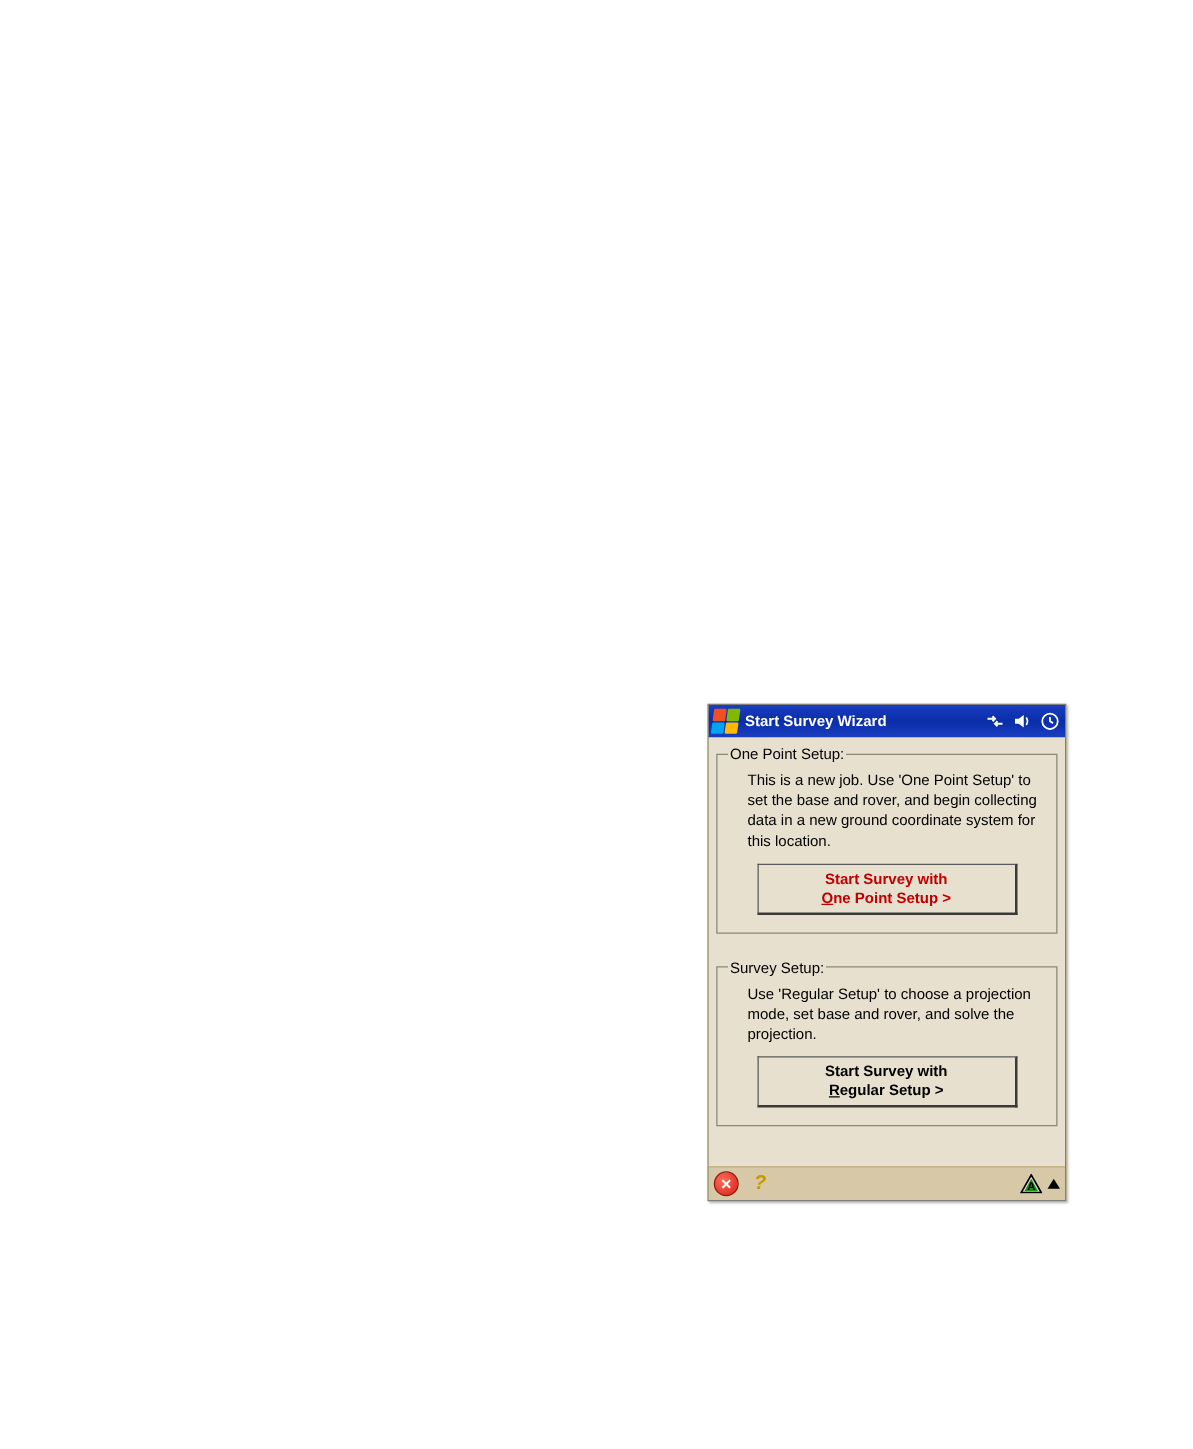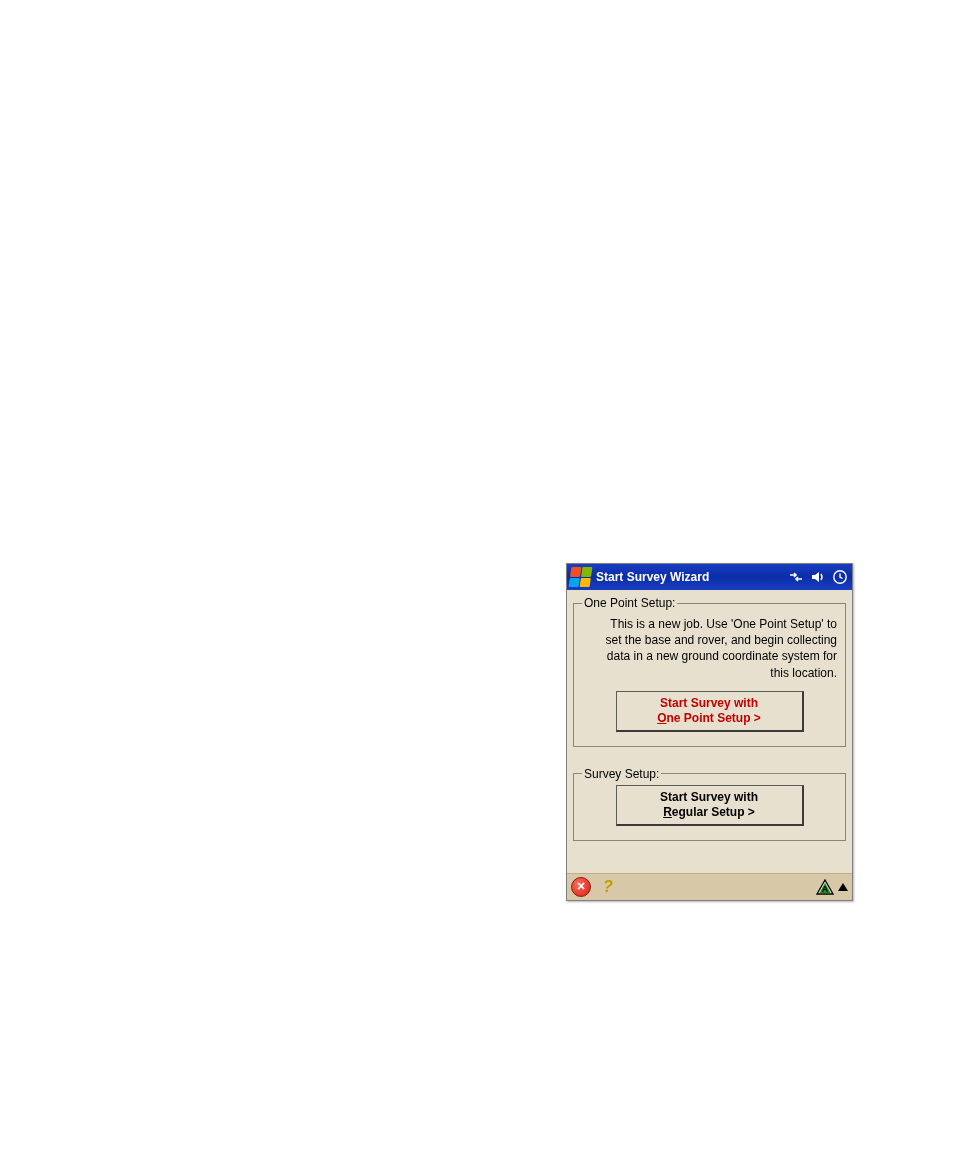--- a/index.html
+++ b/index.html
@@ -73,26 +73,25 @@
     font-weight: normal;
     font-size: 12px;
     color: #000;
     padding: 0 2px;
   }
   .desc {
     font-size: 12px;
     color: #000;
     line-height: 1.35;
     margin: 2px 0 10px 16px;
-    text-align: right;
   }
   .wiz-button {
     display: block;
     margin: 0 auto;
-    width: 188px;
+    width: 208px;
     background: #e8e0ce;
     border: 1px solid #5a5a5a;
     border-right: 2px solid #3a3a3a;
     border-bottom: 2px solid #3a3a3a;
     padding: 4px 6px;
     font-family: Tahoma, sans-serif;
     font-size: 12px;
     font-weight: bold;
     text-align: center;
     line-height: 1.25;
@@ -180,20 +179,21 @@
       <legend>One Point Setup:</legend>
       <div class="desc">This is a new job. Use 'One Point Setup' to set the base and rover, and begin collecting data in a new ground coordinate system for this location.</div>
       <button class="wiz-button primary">
         <span>Start Survey with</span><br>
         <span class="u">O</span><span>ne Point Setup &gt;</span>
       </button>
     </fieldset>
 
     <fieldset>
       <legend>Survey Setup:</legend>
+      <div class="desc">Use 'Regular Setup' to choose a projection mode, set base and rover, and solve the projection.</div>
       <button class="wiz-button secondary">
         <span>Start Survey with</span><br>
         <span class="u">R</span><span>egular Setup &gt;</span>
       </button>
     </fieldset>
 
   </div>
 
   <div class="bottombar">
     <div class="close-circle">

